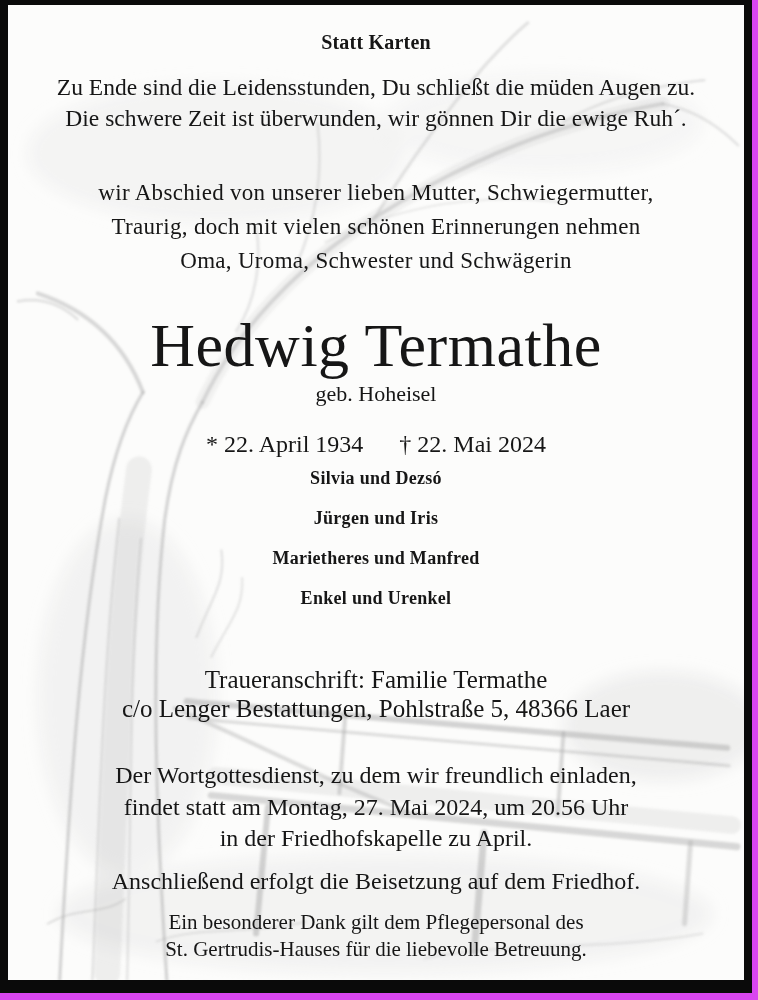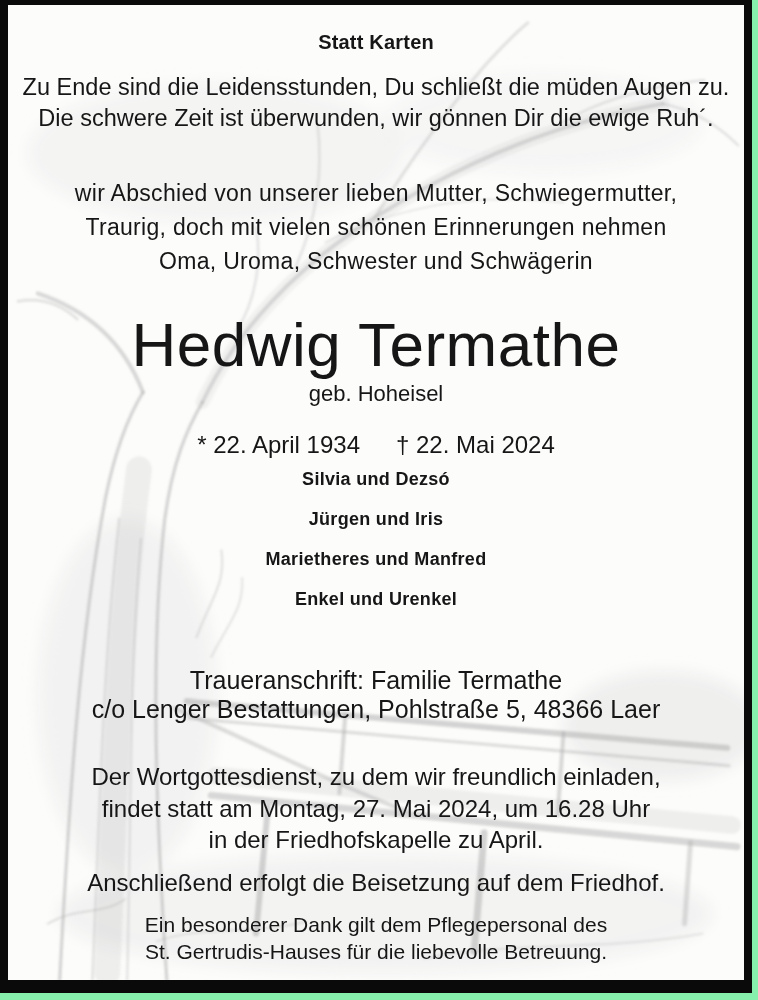--- a/index.html
+++ b/index.html
@@ -1,17 +1,17 @@
 <!DOCTYPE html>
 <html lang="de"><head>
 <meta charset="utf-8">
 <style>
   html,body{margin:0;padding:0;background:#ffffff;}
-  .stage{position:relative;width:758px;height:1000px;background:#86efac;overflow:hidden;
-         font-family:Liberation Sans, sans-serif;color:#161616;}
+  .stage{position:relative;width:758px;height:1000px;background:#d946ef;overflow:hidden;
+         font-family:Liberation Serif, serif;color:#161616;}
   .sheet{position:absolute;left:0;top:0;width:752px;height:993px;box-sizing:border-box;
          background:#fcfcfb;border:solid #0a0a0a;border-width:5px 8px 13px 8px;overflow:hidden;}
   .sketch{position:absolute;left:0;top:0;width:100%;height:100%;pointer-events:none;}
   .content{position:relative;width:100%;height:100%;text-align:center;}
   .statt{margin:0;padding-top:26px;font-size:20px;font-weight:700;letter-spacing:.2px;}
   .poem{margin-top:18px;font-size:23.5px;line-height:31px;}
   .intro{margin-top:42px;font-size:23px;line-height:34px;letter-spacing:.3px;}
   .name{margin:34px 0 0 0;font-size:62px;font-weight:400;line-height:66px;letter-spacing:.5px;}
   .maiden{margin-top:3px;font-size:22px;}
   .dates{margin-top:24px;font-size:24px;}
@@ -111,21 +111,21 @@
         <div>Enkel und Urenkel</div>
       </div>
 
       <div class="address">
         <div>Traueranschrift: Familie Termathe</div>
         <div>c/o Lenger Bestattungen, Pohlstraße 5, 48366 Laer</div>
       </div>
 
       <div class="service">
         <div>Der Wortgottesdienst, zu dem wir freundlich einladen,</div>
-        <div>findet statt am Montag, 27. Mai 2024, um 16.28 Uhr</div>
+        <div>findet statt am Montag, 27. Mai 2024, um 20.56 Uhr</div>
         <div>in der Friedhofskapelle zu April.</div>
       </div>
 
       <div class="burial">Anschließend erfolgt die Beisetzung auf dem Friedhof.</div>
 
       <div class="thanks">
         <div>Ein besonderer Dank gilt dem Pflegepersonal des</div>
         <div>St. Gertrudis-Hauses für die liebevolle Betreuung.</div>
       </div>
     </div>

